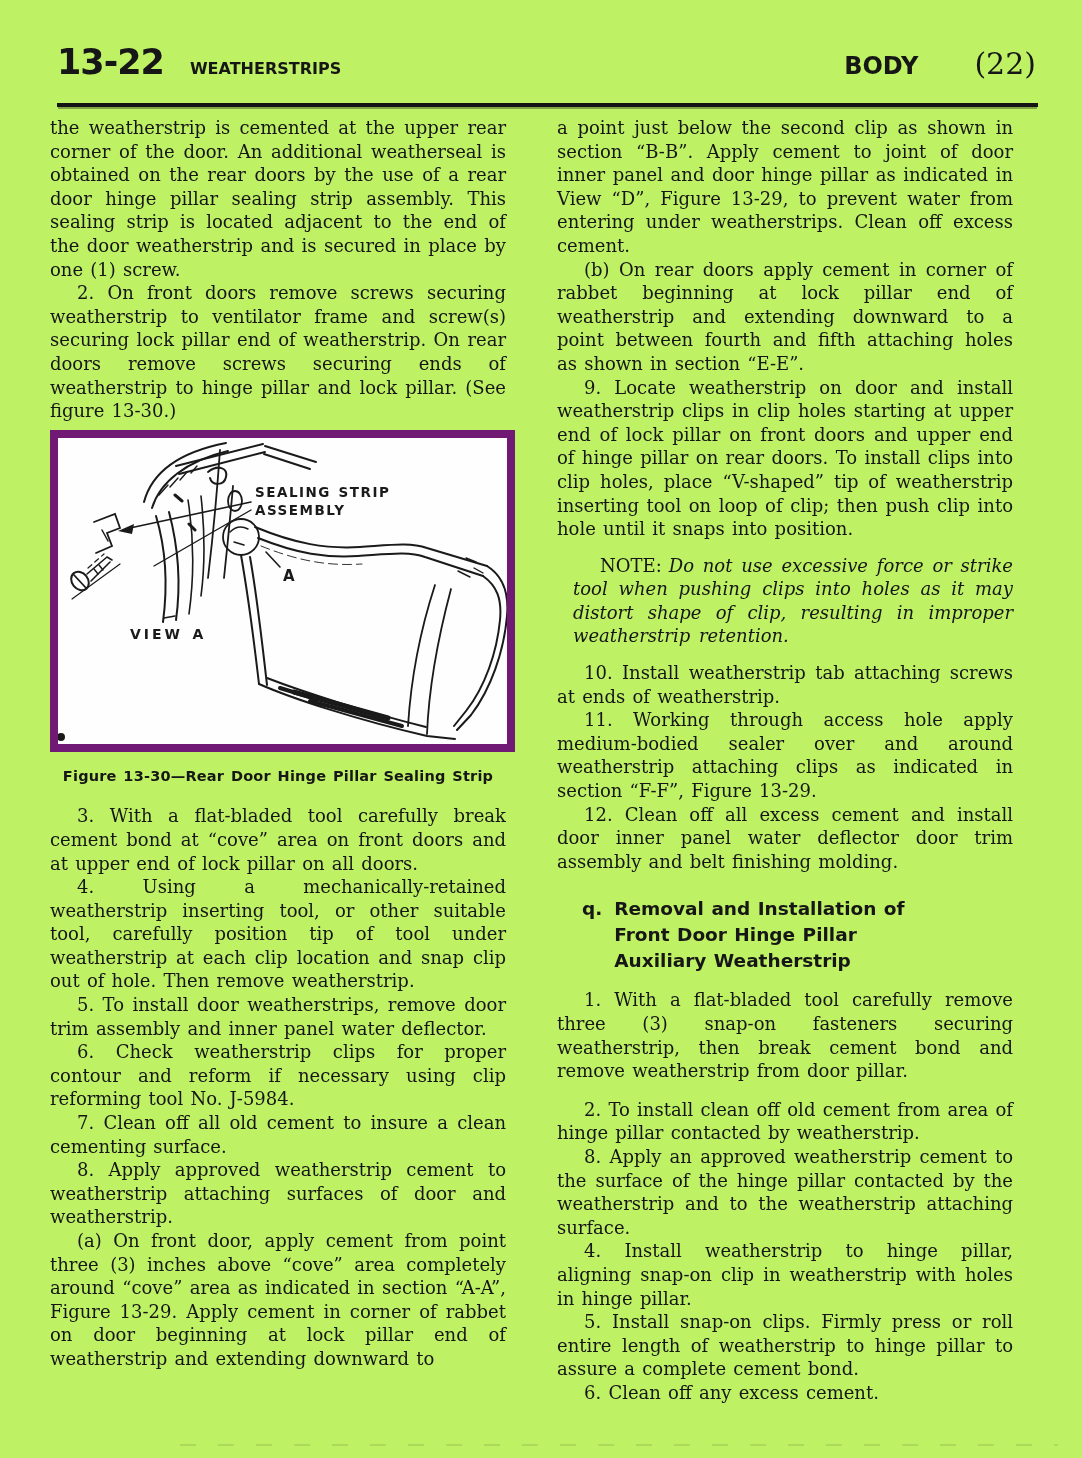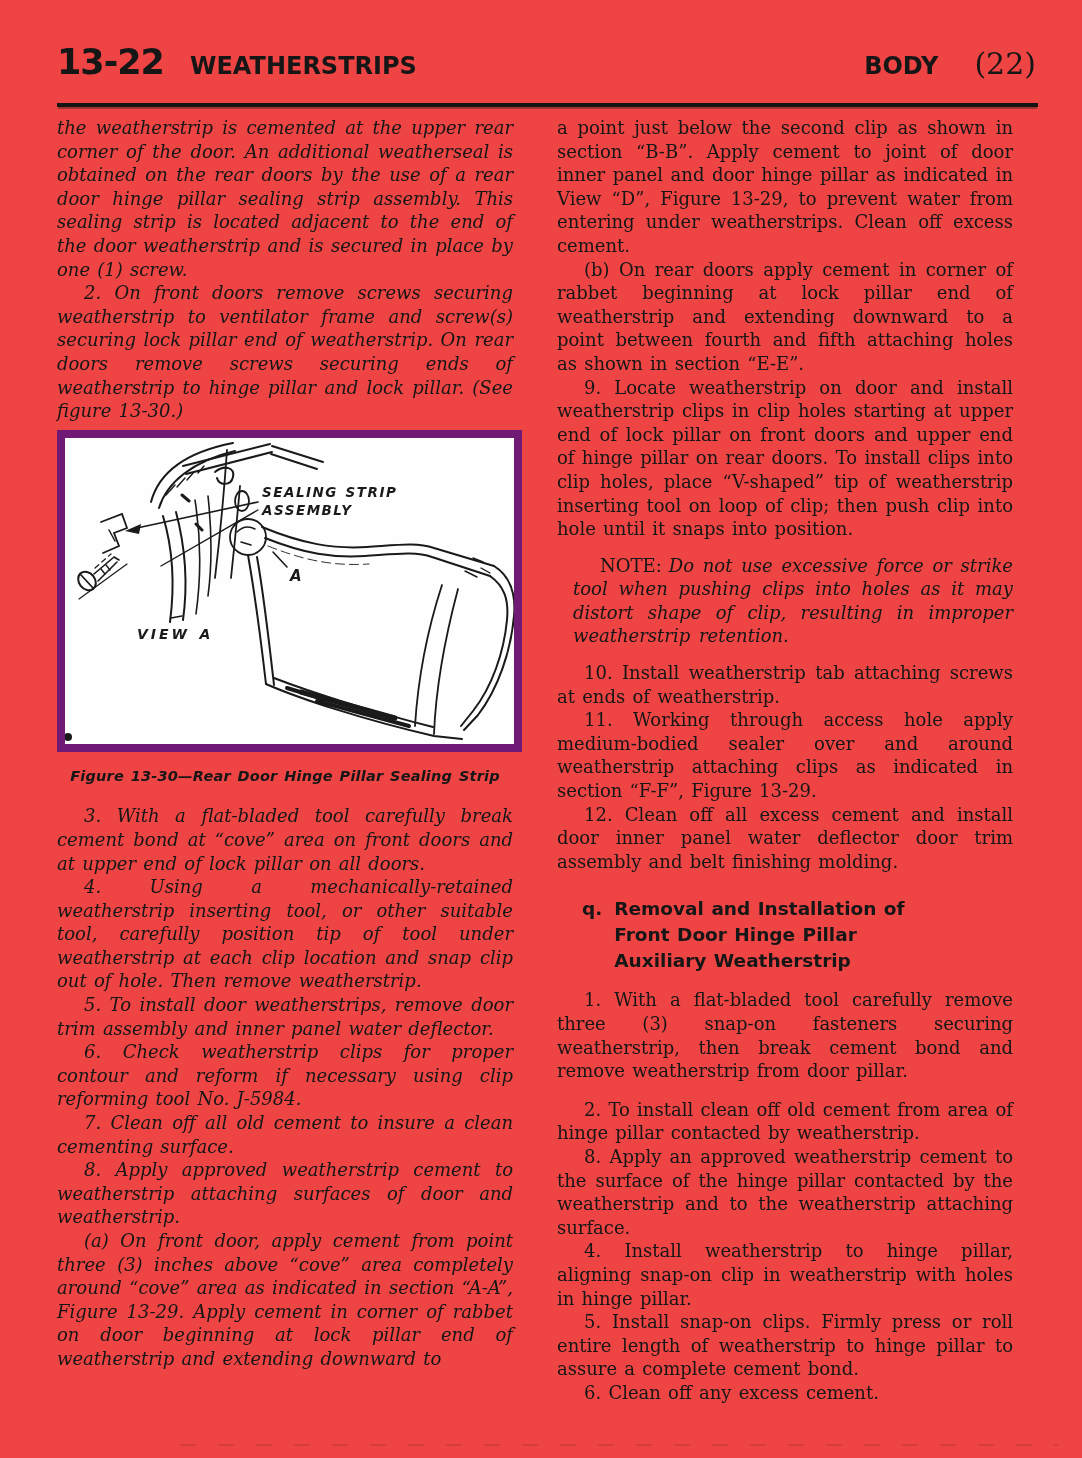--- a/index.html
+++ b/index.html
@@ -4,56 +4,56 @@
 <style>
   html,body { margin:0; padding:0; }
   body {
     width:1082px; height:1458px;
     background:#e8e8e8;
     font-family:"DejaVu Serif", serif;
   }
   .page {
     position:relative;
     width:1082px; height:1458px;
-    background:#ef4444;
+    background:#bef264;
     overflow:hidden;
     color:#161616;
   }
   
   .header {
     position:absolute; left:57px; right:46px; top:42px;
     display:flex; justify-content:space-between; align-items:baseline;
   }
   .h-left { display:flex; align-items:baseline; gap:26px; }
-  .h-right { display:flex; align-items:baseline; gap:36px; }
+  .h-right { display:flex; align-items:baseline; gap:56px; }
   .h-num {
     font-family:"DejaVu Sans", sans-serif; font-weight:bold;
     font-size:35px; letter-spacing:-1px;
   }
   .h-title {
     font-family:"DejaVu Sans", sans-serif; font-weight:bold;
-    font-size:24px; letter-spacing:0px;text-align:center;
+    font-size:16px; letter-spacing:0px;text-align:center;
   }
   .h-body {
     font-family:"DejaVu Sans", sans-serif; font-weight:bold;
     font-size:24px;
   }
   .h-page { font-size:30px; }
   .rule {
     position:absolute; left:57px; right:44px; top:103px; height:4px;
     background:#141414;
     box-shadow:0 3px 0 -1px rgba(20,20,20,0.35);
   }
   
   .col {
     position:absolute; top:116px; width:456px;
     font-size:18px; line-height:23.6px; text-align:justify;
     word-spacing:1.5px;
   }
-  .col-left  { left:57px;font-style:italic; }
+  .col-left  { left:50px; }
   .col-right { left:557px; }
   .para { margin:0; }
   .para.indent { text-indent:27px; }
   .gap-after { margin-bottom:15px; }
   
   .figure-box {
     margin:7px 0 0 0; padding:0;
     border:8px solid #701a75;
     width:449px; height:306px;
     position:relative; background:#fefefe;

